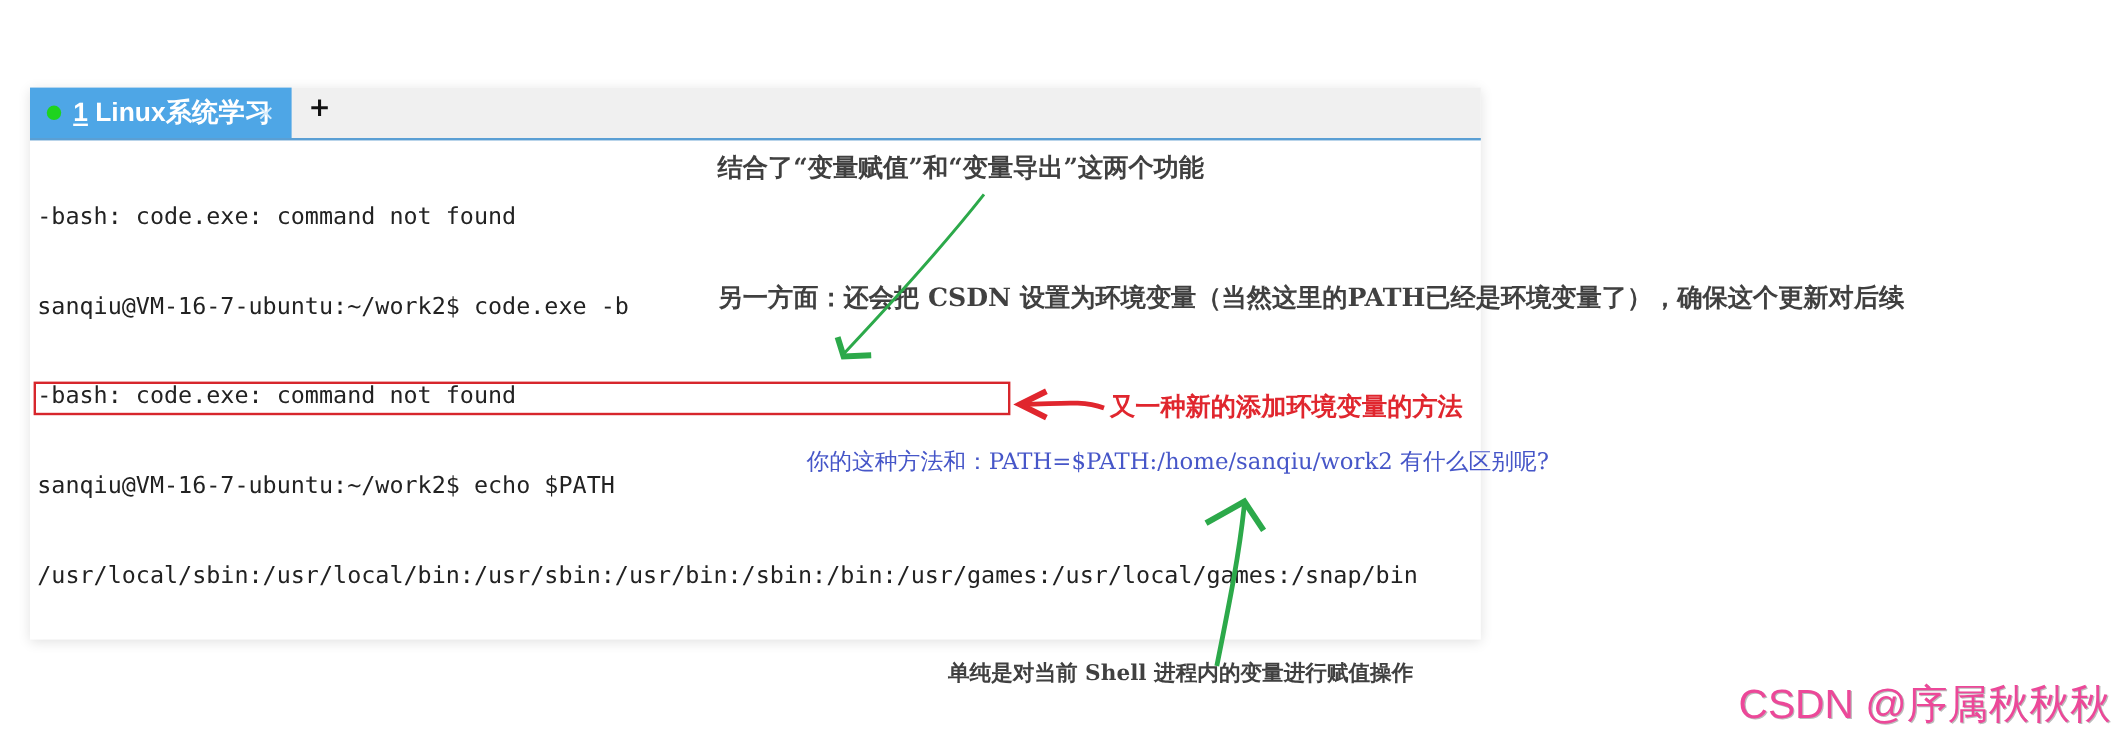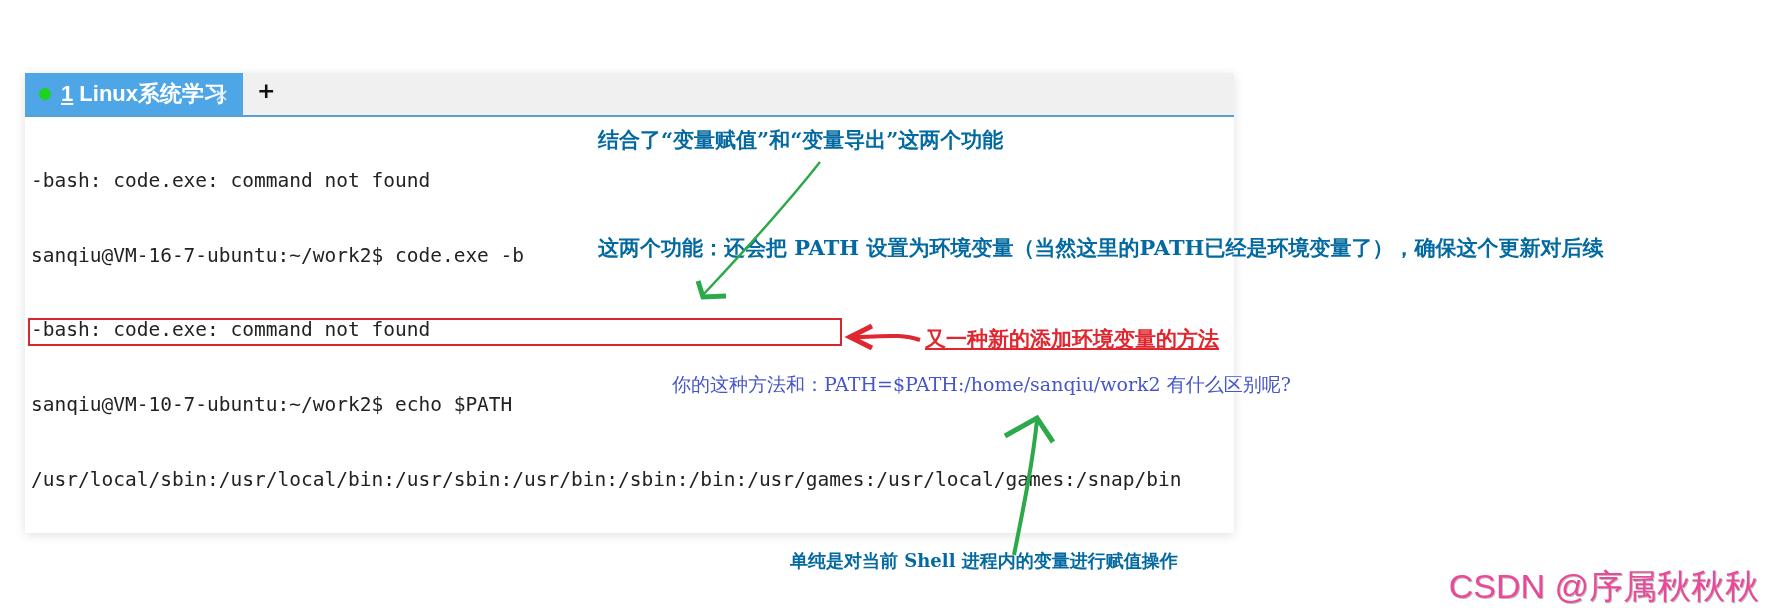--- a/index.html
+++ b/index.html
@@ -10,21 +10,21 @@
   .tab { position:absolute; left:0; top:0; width:218px; height:42px; background:#4ea6e6; color:#fff; display:flex; align-items:center; }
   .tab .dot { width:12px; height:12px; border-radius:50%; background:#1ed31e; margin-left:14px; }
   .tab .title { margin-left:10px; font-family:"Liberation Sans", sans-serif; font-size:22px; font-weight:bold; }
   .tab .num { text-decoration:underline; }
   .tab .close { position:absolute; right:14px; font-size:18px; color:#d8ecfa; }
   .newtab { position:absolute; left:232px; top:5px; font-size:22px; font-weight:bold; color:#111; }
   .lines { position:absolute; left:6px; top:46px; font-family:"DejaVu Sans Mono", monospace; font-size:19.5px; line-height:24.9px; color:#222; white-space:pre; }
   .line { height:24.9px; }
   .redbox { position:absolute; left:3px; top:245px; width:810px; height:24px; border:2px solid #d7262c; }
   .ann { position:absolute; font-family:"DejaVu Serif", serif; font-weight:bold; white-space:pre; }
-  .green { color:#0369a1; }
+  .green { color:#404040; }
   .red { color:#e0262e; }
   .blue { color:#4656c8; }
   .watermark { position:absolute; right:6px; top:564px; font-family:"Liberation Sans", sans-serif; font-size:34px; color:#ec4899; text-shadow:1px 1px 0 #bbb; }
   svg.overlay { position:absolute; left:0; top:0; }
 </style>
 </head>
 <body>
 
 <div class="terminal">
   <div class="tabbar">
@@ -32,42 +32,42 @@
       <span class="dot"></span>
       <span class="title"><span class="num">1</span><span> Linux系统学习</span></span>
       <span class="close">×</span>
     </div>
     <span class="newtab">+</span>
   </div>
   <div class="lines">
     <div class="line">-bash: code.exe: command not found</div>
     <div class="line">sanqiu@VM-16-7-ubuntu:~/work2$ code.exe -b</div>
     <div class="line">-bash: code.exe: command not found</div>
-    <div class="line">sanqiu@VM-10-7-ubuntu:~/work2$ echo $PATH</div>
+    <div class="line">sanqiu@VM-16-7-ubuntu:~/work2$ echo $PATH</div>
     <div class="line">/usr/local/sbin:/usr/local/bin:/usr/sbin:/usr/bin:/sbin:/bin:/usr/games:/usr/local/games:/snap/bin</div>
     
     
     
     
     
     
     
     
     
     
   </div>
   <div class="redbox"></div>
 </div>
 
 <div class="ann green" style="left:598px; top:50px; font-size:21px; line-height:36px;">
   <div>结合了“变量赋值”和“变量导出”这两个功能</div>
-  <div>这两个功能：还会把 PATH 设置为环境变量（当然这里的PATH已经是环境变量了），确保这个更新对后续</div>
+  <div>另一方面：还会把 CSDN 设置为环境变量（当然这里的PATH已经是环境变量了），确保这个更新对后续</div>
 </div>
 
-<div class="ann red" style="left:925px; top:325px; font-size:21px;text-decoration:underline;">又一种新的添加环境变量的方法</div>
+<div class="ann red" style="left:925px; top:325px; font-size:21px;">又一种新的添加环境变量的方法</div>
 <div class="ann blue" style="left:672px; top:372px; font-size:19px; font-weight:normal;">你的这种方法和：PATH=$PATH:/home/sanqiu/work2 有什么区别呢?</div>
 <div class="ann green" style="left:790px; top:549px; font-size:18px;">单纯是对当前 Shell 进程内的变量进行赋值操作</div>
 
 <svg class="overlay" width="1765" height="615">
 
   <path d="M820 162 C790 200, 750 245, 702 296" stroke="#2ca94a" stroke-width="2.5" fill="none"></path>
   <path d="M698 281 L703 297 L726 296" stroke="#2ca94a" stroke-width="5" fill="none"></path>
 
   <path d="M920 340 C900 333, 880 337, 852 337" stroke="#e0262e" stroke-width="4" fill="none"></path>
   <path d="M872 326 L850 337 L872 348" stroke="#e0262e" stroke-width="5" fill="none"></path>

